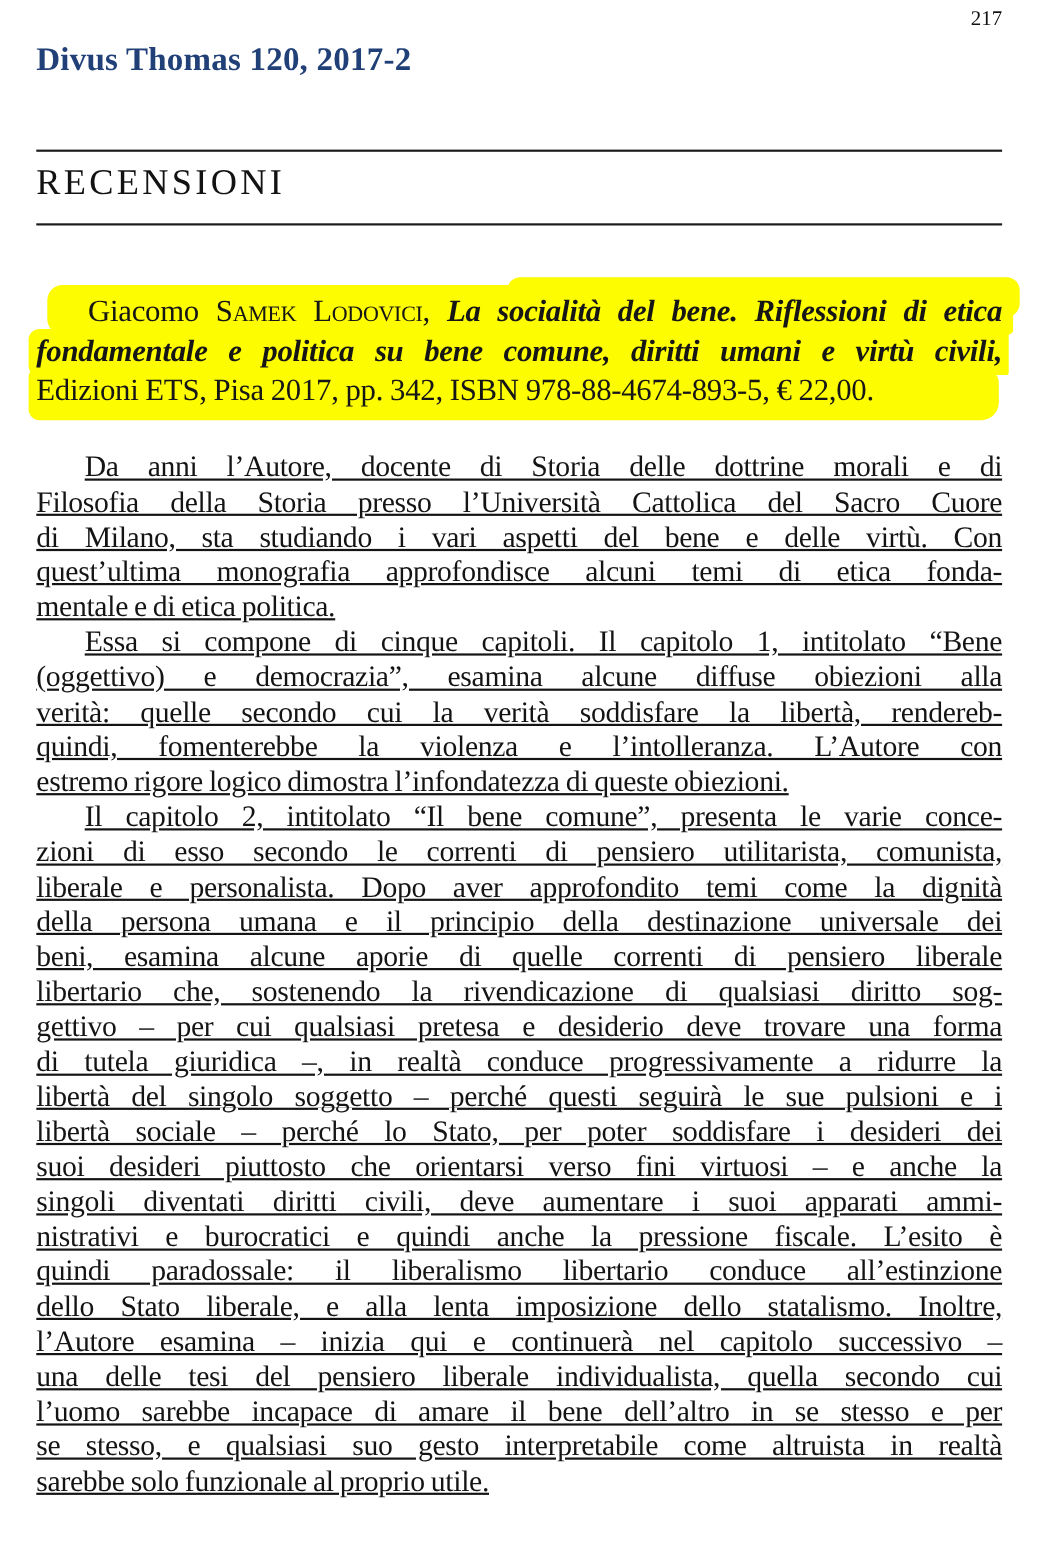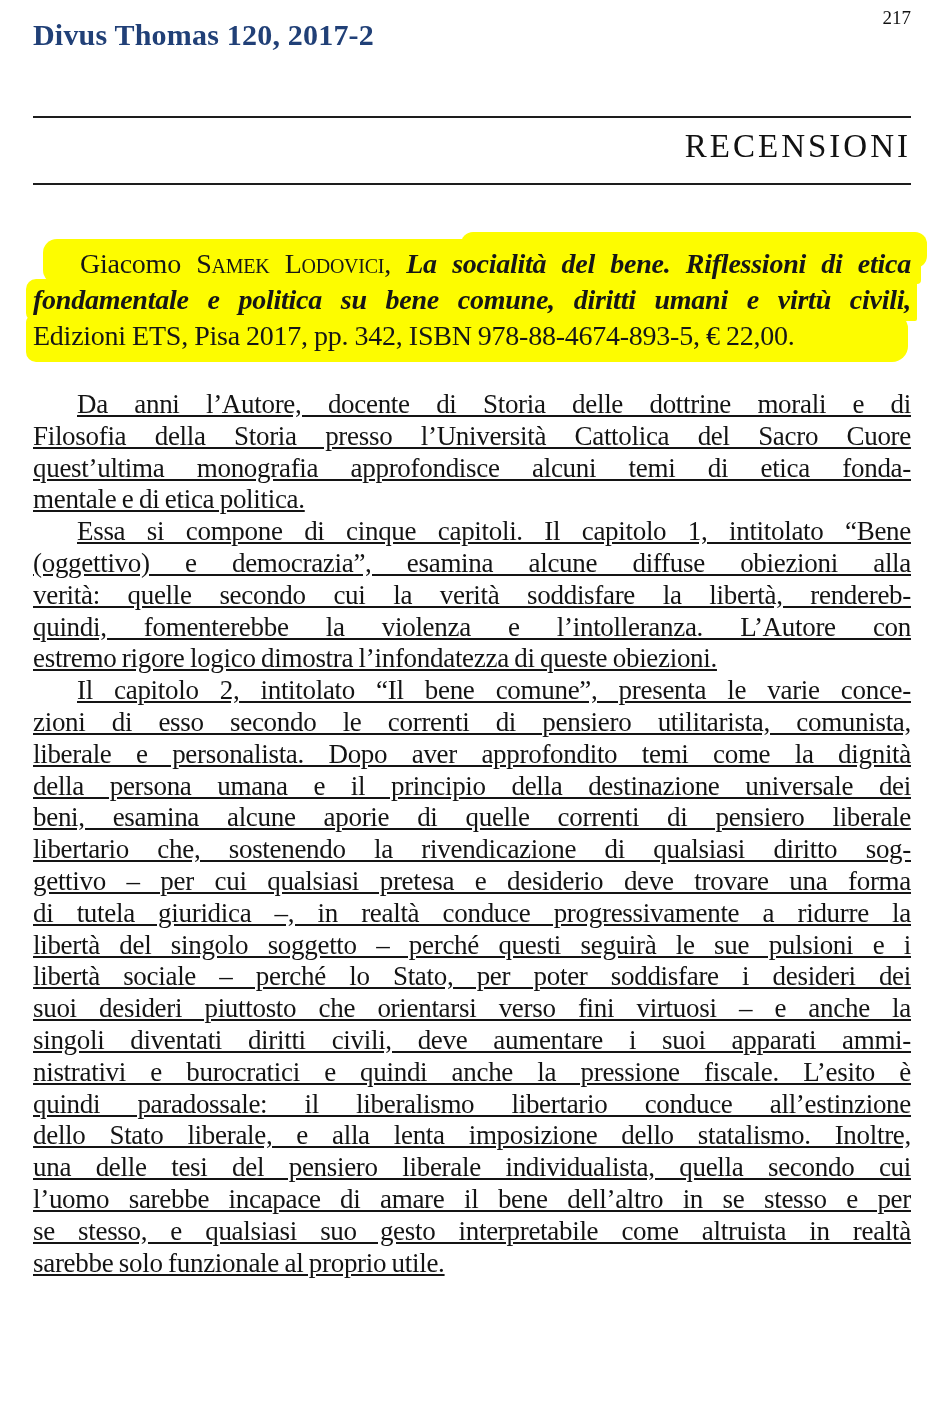--- a/index.html
+++ b/index.html
@@ -23,36 +23,36 @@
   }
   .page-number {
     position: absolute;
     top: 8px;
     right: 34px;
     font-size: 19px;
     line-height: 1.1;
     color: #111111;
   }
   .journal-title {
-    padding-top: 17px;
+    padding-top: 37px;
     font-size: 30px;
     line-height: 35px;
     font-weight: bold;
     color: var(--navy);
     letter-spacing: 0.2px;
   }
   .rule {
     border: none;
     border-top: 2px solid var(--rule);
     margin: 0;
   }
   .rule-top { margin-top: 64px; }
   .section-title {
     margin-top: 9px;
-    text-align: right;
+    text-align: left;
     font-size: 33px;
     line-height: 38px;
     letter-spacing: 3px;
     color: #121212;
     font-weight: normal;
   }
   .rule-bottom { margin-top: 18px; }
 
   
   .citation-block {
@@ -135,20 +135,21 @@
   <div class="citation-block">
       <div class="cite-line cite-l1 jst"><span class="run-rm">Giacomo </span><span class="run-sc">Samek Lodovici</span><span class="run-rm">, </span><span class="run-it">La socialità del bene. Riflessioni di etica</span></div>
       <div class="cite-line cite-l2 jst"><span class="run-it">fondamentale e politica su bene comune, diritti umani e virtù civili,</span></div>
       <div class="cite-line cite-l3"><span class="run-rm">Edizioni ETS, Pisa 2017, pp. 342, ISBN 978-88-4674-893-5, € 22,00.</span></div>
     </div>
 
   <div class="review-body">
       <div class="para">
         <div class="body-line first">Da anni l’Autore, docente di Storia delle dottrine morali e di</div>
         <div class="body-line">Filosofia della Storia presso l’Università Cattolica del Sacro Cuore</div>
+        <div class="body-line">di Milano, sta studiando i vari aspetti del bene e delle virtù. Con</div>
         <div class="body-line">quest’ultima monografia approfondisce alcuni temi di etica fonda-</div>
         <div class="body-line last">mentale e di etica politica.</div>
       </div>
       <div class="para">
         <div class="body-line first">Essa si compone di cinque capitoli. Il capitolo 1, intitolato “Bene</div>
         <div class="body-line">(oggettivo) e democrazia”, esamina alcune diffuse obiezioni alla</div>
         <div class="body-line">verità: quelle secondo cui la verità soddisfare la libertà, rendereb-</div>
         <div class="body-line">quindi, fomenterebbe la violenza e l’intolleranza. L’Autore con</div>
         <div class="body-line last">estremo rigore logico dimostra l’infondatezza di queste obiezioni.</div>
       </div>
@@ -161,19 +162,20 @@
         <div class="body-line">libertario che, sostenendo la rivendicazione di qualsiasi diritto sog-</div>
         <div class="body-line">gettivo – per cui qualsiasi pretesa e desiderio deve trovare una forma</div>
         <div class="body-line">di tutela giuridica –, in realtà conduce progressivamente a ridurre la</div>
         <div class="body-line">libertà del singolo soggetto – perché questi seguirà le sue pulsioni e i</div>
         <div class="body-line">libertà sociale – perché lo Stato, per poter soddisfare i desideri dei</div>
         <div class="body-line">suoi desideri piuttosto che orientarsi verso fini virtuosi – e anche la</div>
         <div class="body-line">singoli diventati diritti civili, deve aumentare i suoi apparati ammi-</div>
         <div class="body-line">nistrativi e burocratici e quindi anche la pressione fiscale. L’esito è</div>
         <div class="body-line">quindi paradossale: il liberalismo libertario conduce all’estinzione</div>
         <div class="body-line">dello Stato liberale, e alla lenta imposizione dello statalismo. Inoltre,</div>
+        <div class="body-line">l’Autore esamina – inizia qui e continuerà nel capitolo successivo –</div>
         <div class="body-line">una delle tesi del pensiero liberale individualista, quella secondo cui</div>
         <div class="body-line">l’uomo sarebbe incapace di amare il bene dell’altro in se stesso e per</div>
         <div class="body-line">se stesso, e qualsiasi suo gesto interpretabile come altruista in realtà</div>
         <div class="body-line last">sarebbe solo funzionale al proprio utile.</div>
       </div>
     </div>
 </div>
 
 </body></html>

